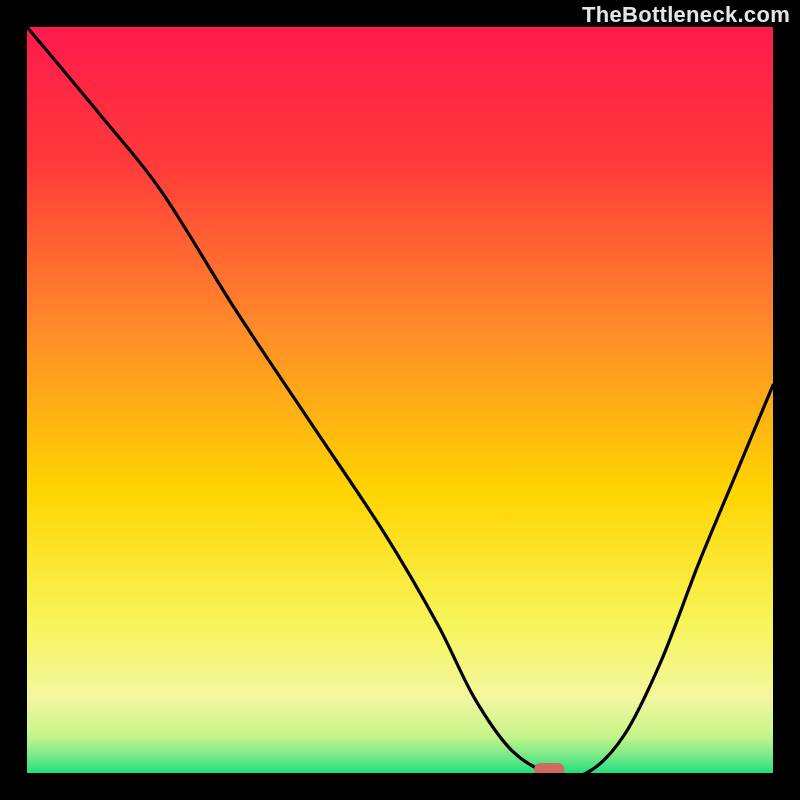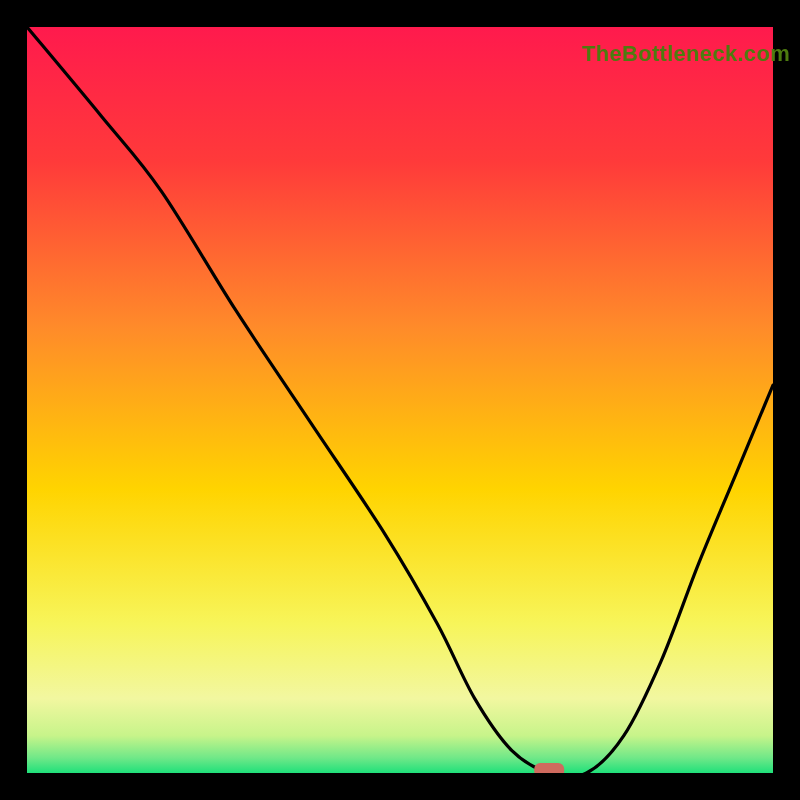--- a/index.html
+++ b/index.html
@@ -14,26 +14,25 @@
   .frame {
     position: relative;
     width: 800px;
     height: 800px;
     background: #000;
   }
   .watermark {
     position: absolute;
     top: 2px;
     right: 10px;
-    color: #4d7c0f;
+    color: #e5e5e5;
     font-size: 22px;
     font-weight: 600;
     letter-spacing: 0.3px;
     z-index: 5;
-    margin-top: 39px;
   }
   .plot {
     position: absolute;
     left: 27px;
     top: 27px;
     width: 746px;
     height: 746px;
   }
   svg { display: block; }
   .marker {

